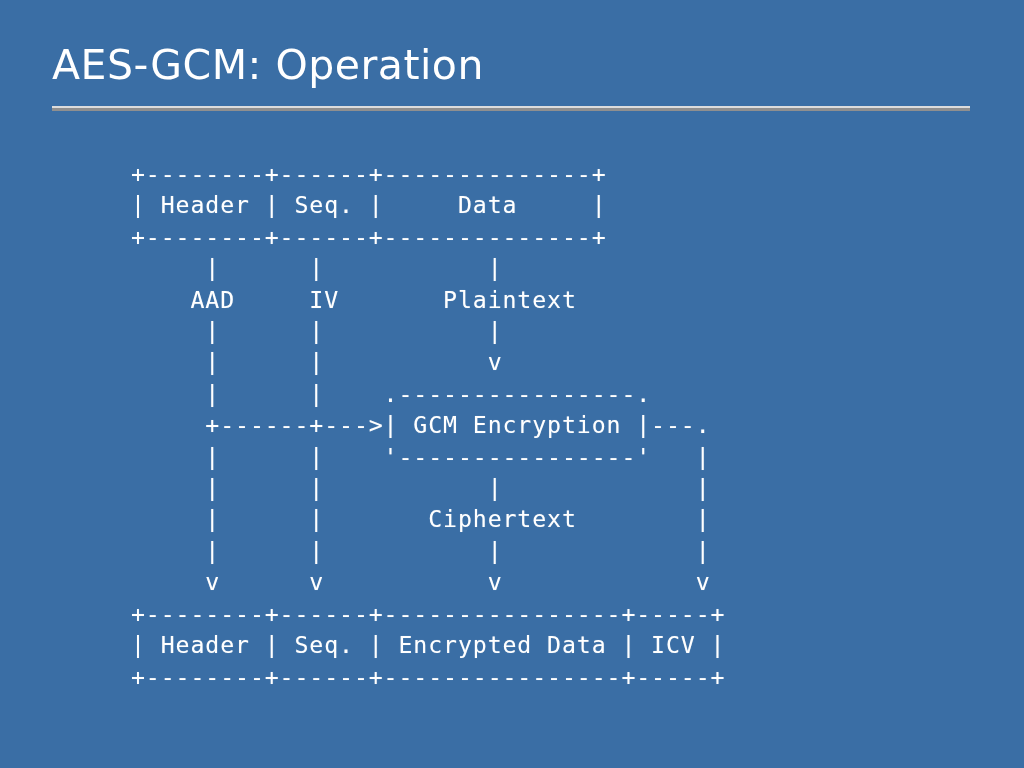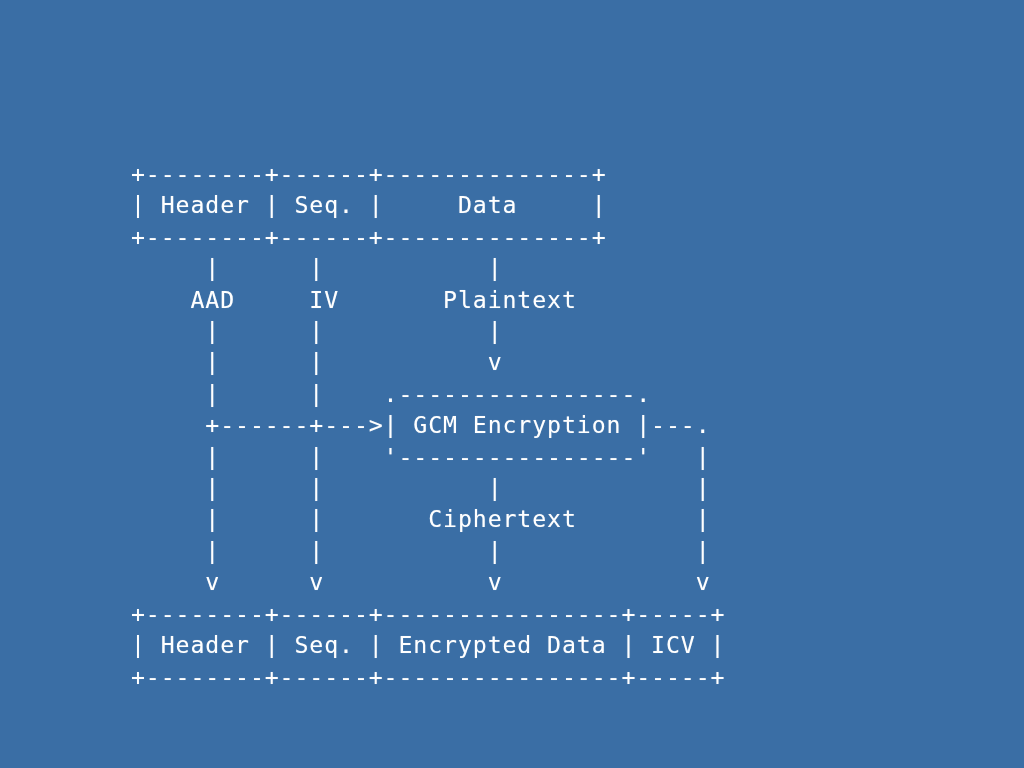--- a/index.html
+++ b/index.html
@@ -69,20 +69,24 @@
     white-space: pre;
     font-weight: 400;
     text-shadow: 0 0 1px rgba(255,255,255,0.35);
   }
 </style>
 </head>
 <body>
 
 <div class="slide">
 
+  <div class="title-block">
+    <div class="slide-title">AES-GCM: Operation</div>
+    <div class="title-rule"></div>
+  </div>
 
   <div class="ascii-wrap">
     <pre class="ascii-art">+--------+------+--------------+
 | Header | Seq. |     Data     |
 +--------+------+--------------+
      |      |           |
     AAD     IV       Plaintext
      |      |           |
      |      |           v
      |      |    .----------------.

